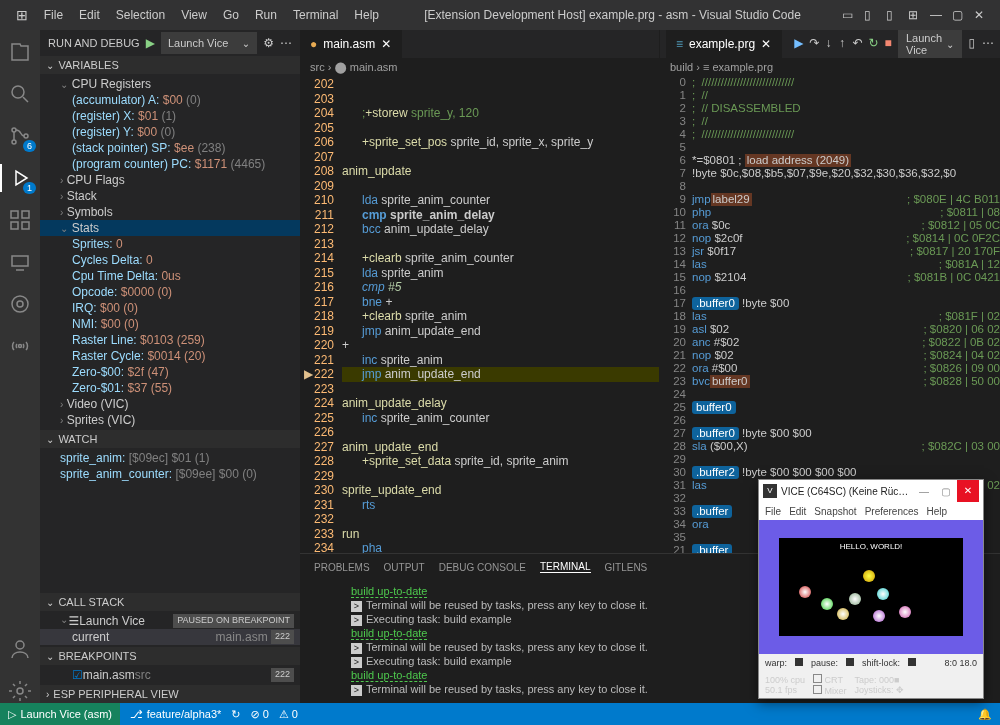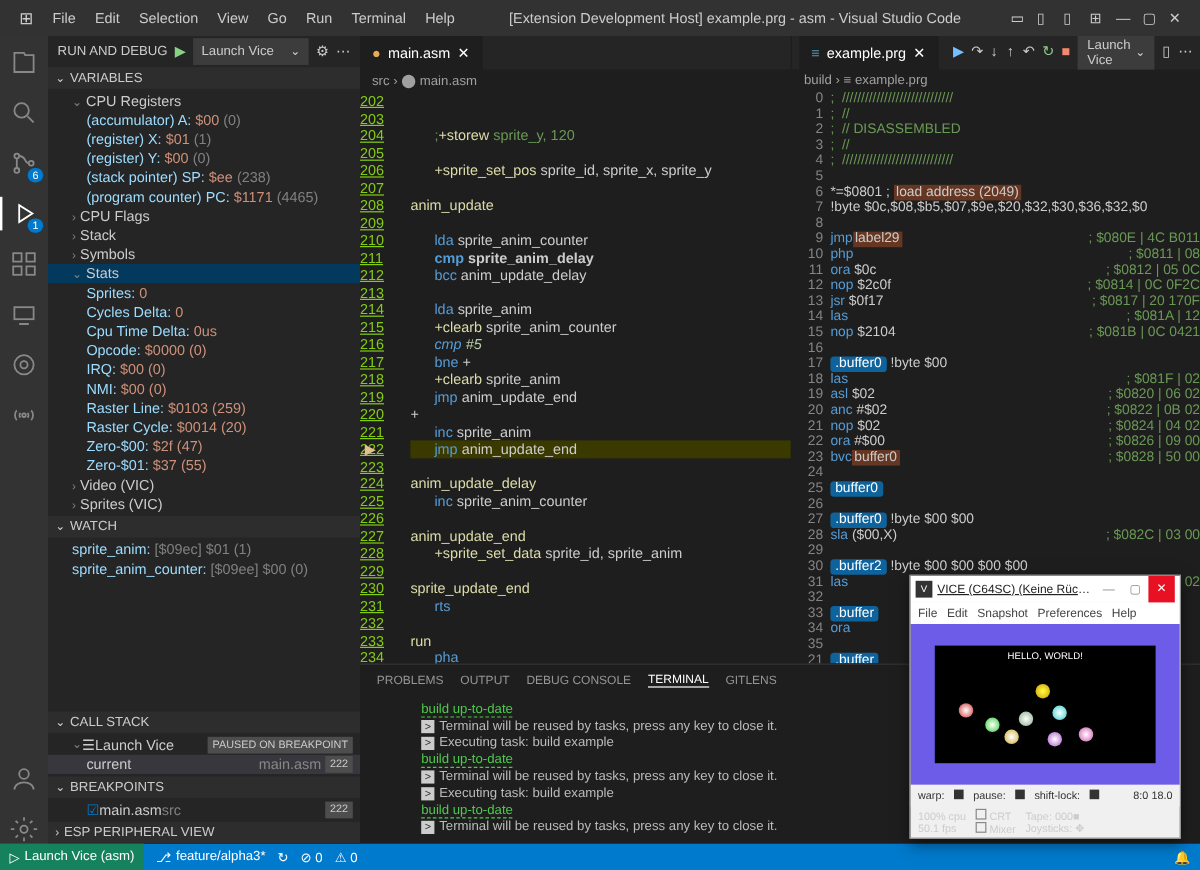--- a/index.html
+++ b/index.html
@@ -28,21 +28,21 @@
 .val { color:#ce9178; }
 .num { color:#b5cea8; }
 .dim { color:#808080; }
 .hl { color:#dcdcaa; }
 .editor-area { flex:1; display:flex; flex-direction:column; overflow:hidden; }
 .e-tabs { height:28px; background:#252526; display:flex; }
 .e-tab { padding:0 10px; display:flex; align-items:center; gap:6px; font-size:12px; background:#2d2d2d; color:#969696; border-right:1px solid #1e1e1e; }
 .e-tab.active { background:#1e1e1e; color:#fff; }
 .breadcrumb { padding:3px 10px; font-size:11px; color:#a0a0a0; }
 .editor-body { flex:1; display:flex; font-family:Consolas,monospace; font-size:12px; overflow:hidden; }
-.gutter { width:42px; color:#84cc16; padding-right:8px; line-height:14.5px;text-decoration:underline; }
+.gutter { width:42px; text-align:right; color:#fdba74; padding-right:8px; line-height:14.5px; }
 .gutter .ln { height:14.5px; }
 .code { flex:1; line-height:14.5px; position:relative; }
 .code-line { height:14.5px; white-space:pre; }
 .code-line.hl-line { background:#3a3a00; }
 .op { color:#569cd6; }
 .lbl { color:#dcdcaa; }
 .cmt { color:#6a9955; }
 .arrow-bp { position:absolute; left:-38px; width:10px; color:#e2c08d; }
 .splitter-col { display:flex; flex:1; overflow:hidden; }
 .editor-col { flex:1; display:flex; flex-direction:column; border-right:1px solid #1e1e1e; min-width:0; }
@@ -62,21 +62,21 @@
 .panel-body { flex:1; font-family:Consolas,monospace; font-size:11px; padding:4px 10px; color:#bbb; overflow:hidden; }
 .term-line { white-space:pre; line-height:14px;margin-left:41px; }
 .build-ok { color:#4ec94e; border-bottom:1px dashed #4ec94e; }
 .term-icon { display:inline-block; width:11px; height:11px; background:#ccc; color:#1e1e1e; text-align:center; font-size:9px; line-height:11px; margin-right:4px; }
 .statusbar { height:22px; background:#007acc; color:#fff; display:flex; align-items:center; font-size:11px; padding:0 8px; gap:10px; }
 .statusbar .sb-item { display:flex; align-items:center; gap:4px; }
 .statusbar .launch-sb { background:#16825d; padding:0 8px; height:22px; display:flex; align-items:center; margin-left:-8px; }
 .chev { font-size:10px; }
 .vice-win { position:absolute; right:16px; bottom:26px; width:226px; background:#f0f0f0; border:1px solid #888; box-shadow:0 4px 12px rgba(0,0,0,0.5); }
 .vice-title { height:22px; background:#fff; display:flex; align-items:center; padding:0 4px; font-size:10px; }
-.vice-title .vt-txt { flex:1; overflow:hidden; white-space:nowrap; text-overflow:ellipsis; color:#222;text-decoration:underline; }
+.vice-title .vt-txt { flex:1; overflow:hidden; white-space:nowrap; text-overflow:ellipsis; color:#222; }
 .vice-close { width:22px; height:22px; background:#e81123; color:#fff; text-align:center; line-height:22px; }
 .vice-menu { height:18px; display:flex; gap:8px; padding:0 6px; font-size:10px; color:#444; background:#fff; align-items:center; }
 .vice-screen { background:#6c5ce7; padding:18px 20px; }
 .vice-canvas { background:#000; height:98px; position:relative; color:#fff; font-family:monospace; font-size:8px; }
 .vice-hello { text-align:center; padding-top:4px; }
 .sprite { position:absolute; width:12px; height:12px; border-radius:50%; }
 .vice-status { font-size:9px; color:#333; padding:4px 6px; display:flex; gap:8px; background:#f0f0f0; }
 .vice-status2 { font-size:9px; padding:2px 6px; display:flex; gap:8px; align-items:center; }
 .chk { width:9px; height:9px; border:1px solid #888; display:inline-block; }
 svg { width:100%; height:100%; }
@@ -280,22 +280,22 @@
               <div class="code-line" style="position:relative;">      <span class="cmt">;<span class="hl">+storew</span> sprite_y, 120</span></div>
               <div class="code-line" style="position:relative;"></div>
               <div class="code-line" style="position:relative;">      <span class="hl">+sprite_set_pos</span> sprite_id, sprite_x, sprite_y</div>
               <div class="code-line" style="position:relative;"></div>
               <div class="code-line" style="position:relative;"><span class="lbl">anim_update</span></div>
               <div class="code-line" style="position:relative;"></div>
               <div class="code-line" style="position:relative;">      <span class="op">lda</span> sprite_anim_counter</div>
               <div class="code-line" style="position:relative;font-weight:bold;">      <span class="op">cmp</span> sprite_anim_delay</div>
               <div class="code-line" style="position:relative;">      <span class="op">bcc</span> anim_update_delay</div>
               <div class="code-line" style="position:relative;"></div>
+              <div class="code-line" style="position:relative;">      <span class="hl">+clearb</span> sprite_anim_counter</div>
               <div class="code-line" style="position:relative;">      <span class="op">lda</span> sprite_anim</div>
-              <div class="code-line" style="position:relative;">      <span class="hl">+clearb</span> sprite_anim_counter</div>
               <div class="code-line" style="position:relative;font-style:italic;">      <span class="op">cmp</span> <span class="num">#5</span></div>
               <div class="code-line" style="position:relative;">      <span class="op">bne</span> +</div>
               <div class="code-line" style="position:relative;">      <span class="hl">+clearb</span> sprite_anim</div>
               <div class="code-line" style="position:relative;">      <span class="op">jmp</span> anim_update_end</div>
               <div class="code-line" style="position:relative;">+</div>
               <div class="code-line" style="position:relative;">      <span class="op">inc</span> sprite_anim</div>
               <div class="code-line hl-line" style="position:relative;"><span class="arrow-bp">▶</span>      <span class="op">jmp</span> anim_update_end</div>
               <div class="code-line" style="position:relative;"></div>
               <div class="code-line" style="position:relative;"><span class="lbl">anim_update_delay</span></div>
               <div class="code-line" style="position:relative;">      <span class="op">inc</span> sprite_anim_counter</div>

